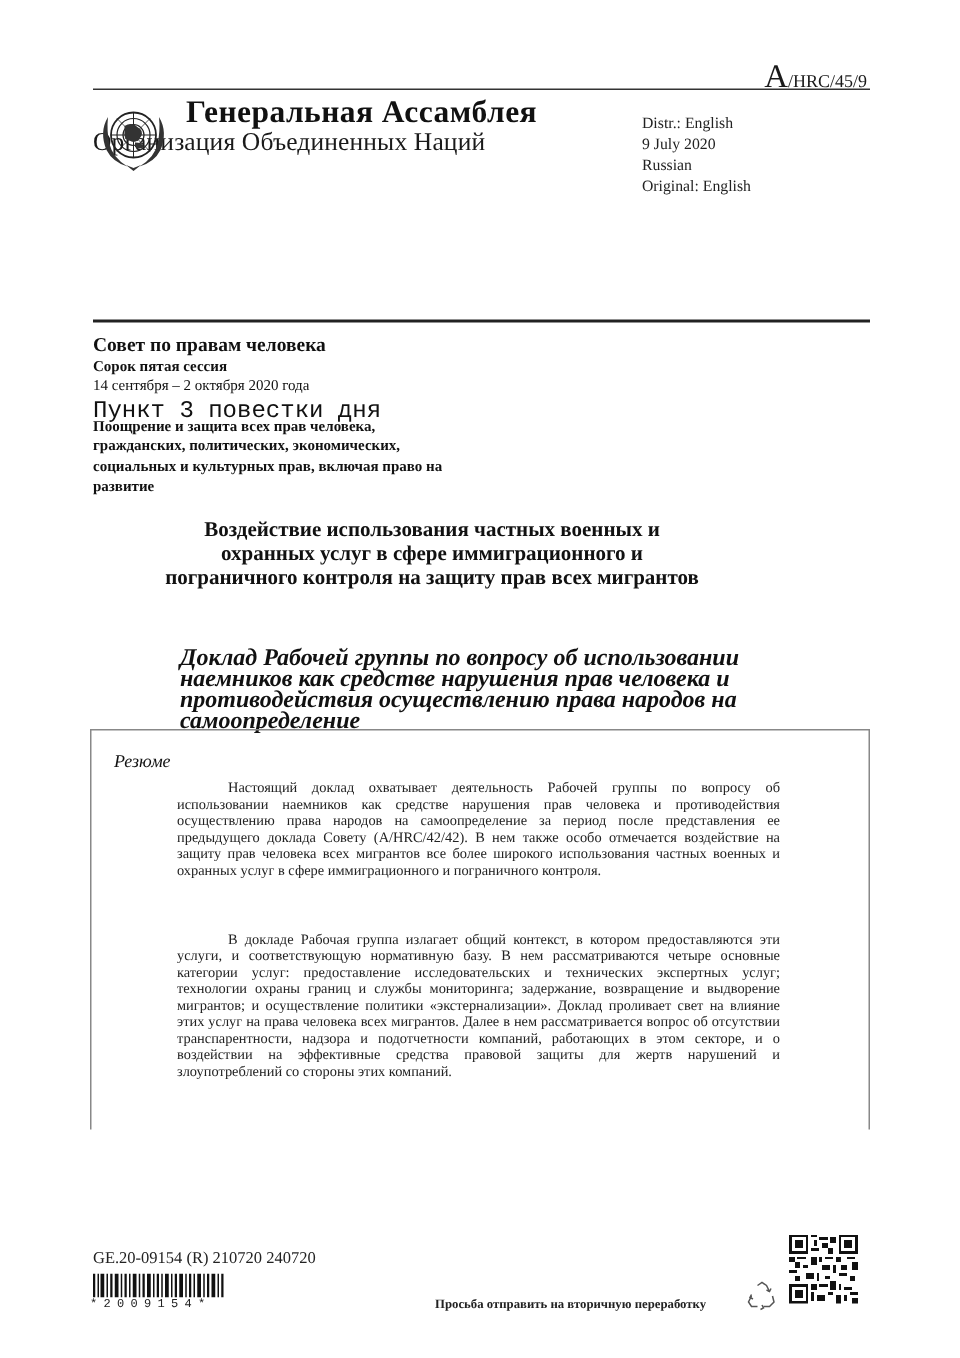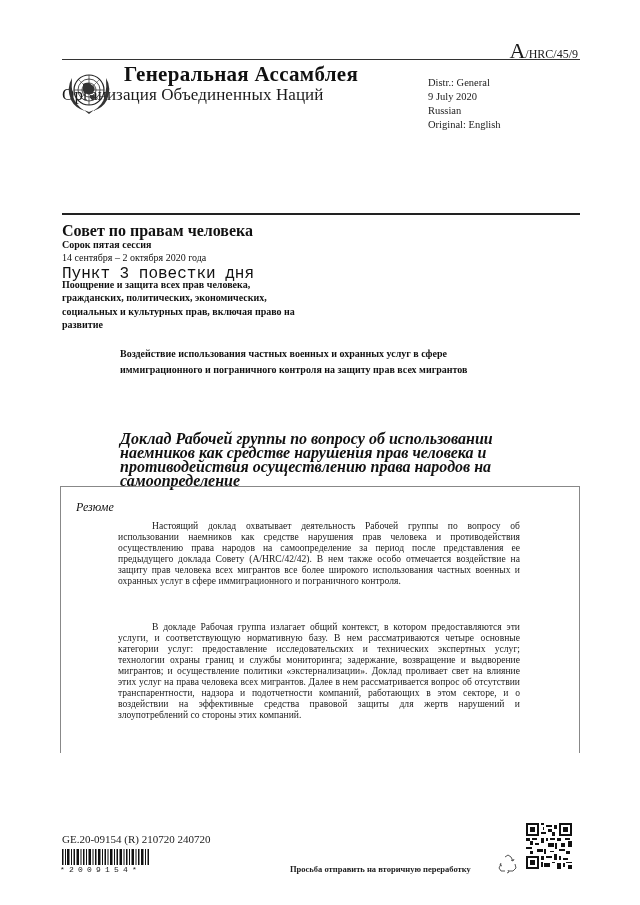--- a/index.html
+++ b/index.html
@@ -6,26 +6,26 @@
   body { width:640px; height:905px; position:relative; overflow:hidden; color:#111; font-family:"Liberation Serif", serif; }
   .abs { position:absolute; }
   .org { left:62px; top:40px; font-size:17px; letter-spacing:0.1px; color:#1a1a1a;margin-top:45px; }
   .symbol { right:62px; top:38px; font-size:12px; color:#1a1a1a; white-space:nowrap; }
   .symbol .big { font-size:22px; font-weight:normal; }
   .rule-top { left:62px; top:59px; width:518px; height:0; border-top:1.5px solid #333; }
   .emblem { left:64px; top:66px; width:50px; height:52px; }
   .assembly { left:124px; top:62px; font-size:21px; font-weight:bold; letter-spacing:0.3px;font-family:Liberation Serif, serif; }
   .distr { left:428px; top:76px; font-size:10.5px; line-height:14px; color:#222; }
   .rule-mid { left:62px; top:213px; width:518px; height:0; border-top:2px solid #222; }
-  .council { left:62px; top:222px; font-size:16px; font-weight:bold; }
+  .council { left:62px; top:222px; font-size:13px; font-weight:bold; }
   .session { left:62px; top:239px; font-size:10px; font-weight:bold; }
   .dates { left:62px; top:252px; font-size:10px; }
   .item { left:62px; top:265px; font-size:16px;font-family:Liberation Mono, monospace; }
   .agenda { left:62px; top:278px; width:240px; font-size:10px; font-weight:bold; line-height:13.3px; }
-  .title { left:120px; top:346px; width:360px; font-size:10px; font-weight:bold; line-height:16px; }
+  .title { left:108px; top:346px; width:360px; font-size:14px; font-weight:bold; line-height:16px;text-align:center; }
   .subtitle { left:120px; top:432px; width:420px; font-size:16px; font-weight:bold; line-height:14px;font-style:italic; }
   .box { left:60px; top:486px; width:518px; height:266px; border-top:1.5px solid #888; border-left:1.5px solid #888; border-right:1.5px solid #888; }
   .summary-head { left:76px; top:500px; font-size:12px; font-style:italic; }
   .para { left:118px; width:402px; font-size:9.6px; line-height:11px; text-align:justify; color:#222; }
   .para p { margin:0; text-indent:34px; }
   .p1 { top:520px; }
   .p2 { top:621px; }
   .jobno { left:62px; top:833px; font-size:11px; color:#222; }
   .barcode { left:62px; top:849px; width:88px; height:16px; }
   .barcode-num { left:60px; top:865px; font-size:8px; letter-spacing:4.2px; font-family:"Liberation Mono", monospace; color:#222; }
@@ -56,21 +56,21 @@
   <g fill="#333">
     <path d="M8 12 q-6 10 -1 22 q4 8 14 11 q-10 -6 -12 -15 q-2 -9 -1 -18z"></path>
     <path d="M42 12 q6 10 1 22 q-4 8 -14 11 q10 -6 12 -15 q2 -9 1 -18z"></path>
     <path d="M20 44 l5 4 l5 -4 l-5 2z"></path>
   </g>
 </svg>
 
 <div class="abs assembly">Генеральная Ассамблея</div>
 
 <div class="abs distr">
-  <div>Distr.: General</div>
+  <div>Distr.: English</div>
   <div>9 July 2020</div>
   <div>Russian</div>
   <div>Original: English</div>
 </div>
 
 <div class="abs rule-mid"></div>
 
 <div class="abs council">Совет по правам человека</div>
 <div class="abs session">Сорок пятая сессия</div>
 <div class="abs dates">14 сентября – 2 октября 2020 года</div>

